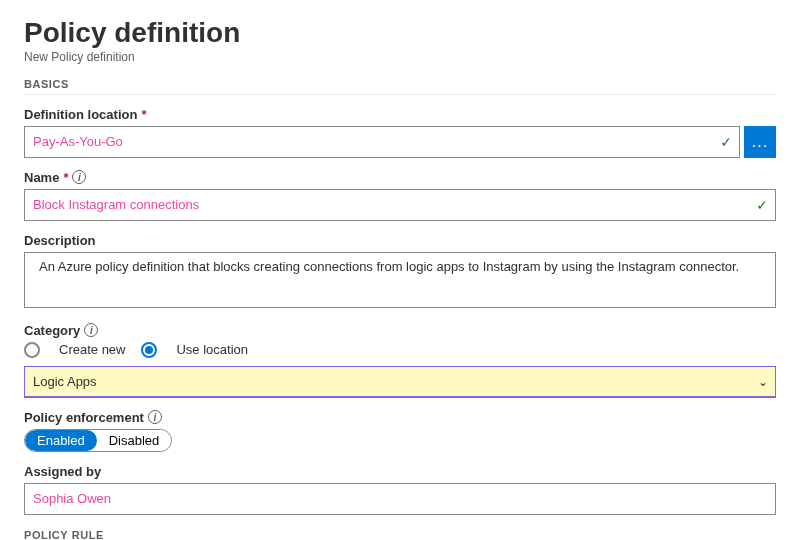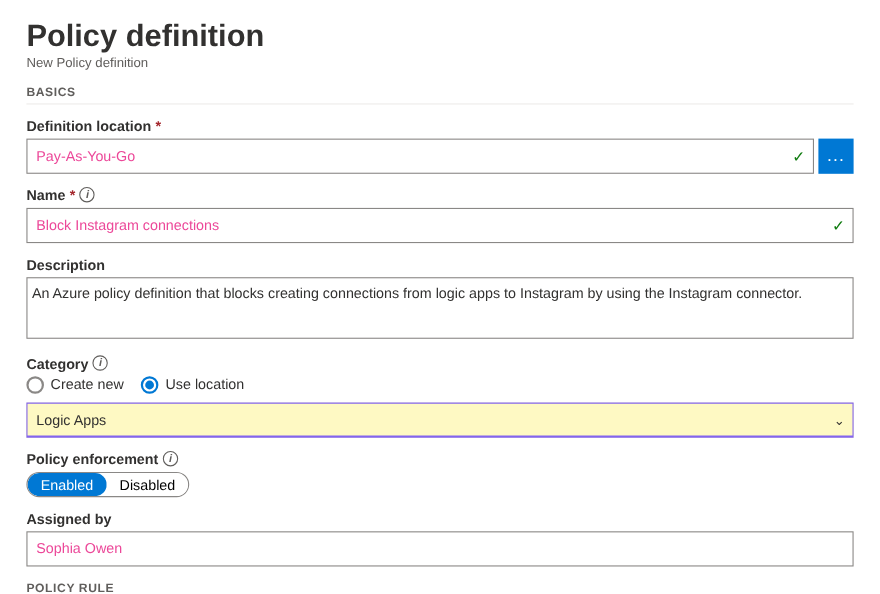--- a/index.html
+++ b/index.html
@@ -104,36 +104,36 @@
       display: flex;
       align-items: center;
       justify-content: center;
       flex-shrink: 0;
       letter-spacing: 1px;
     }
     .textarea-input {
       width: 100%;
       height: 56px;
       border: 1px solid #8a8886;
-      padding: 6px 4px;
+      padding: 6px 14px;
       font-size: 13px;
       color: #323130;
       resize: none;
       outline: none;
       font-family: 'Segoe UI', sans-serif;
     }
     .radio-group {
       display: flex;
       gap: 16px;
       margin-bottom: 8px;
     }
     .radio-option {
       display: flex;
       align-items: center;
-      gap: 6px;
+      gap: 19px;
       cursor: pointer;
     }
     .radio-circle {
       width: 16px;
       height: 16px;
       border-radius: 50%;
       border: 2px solid #8a8886;
       display: inline-flex;
       align-items: center;
       justify-content: center;

